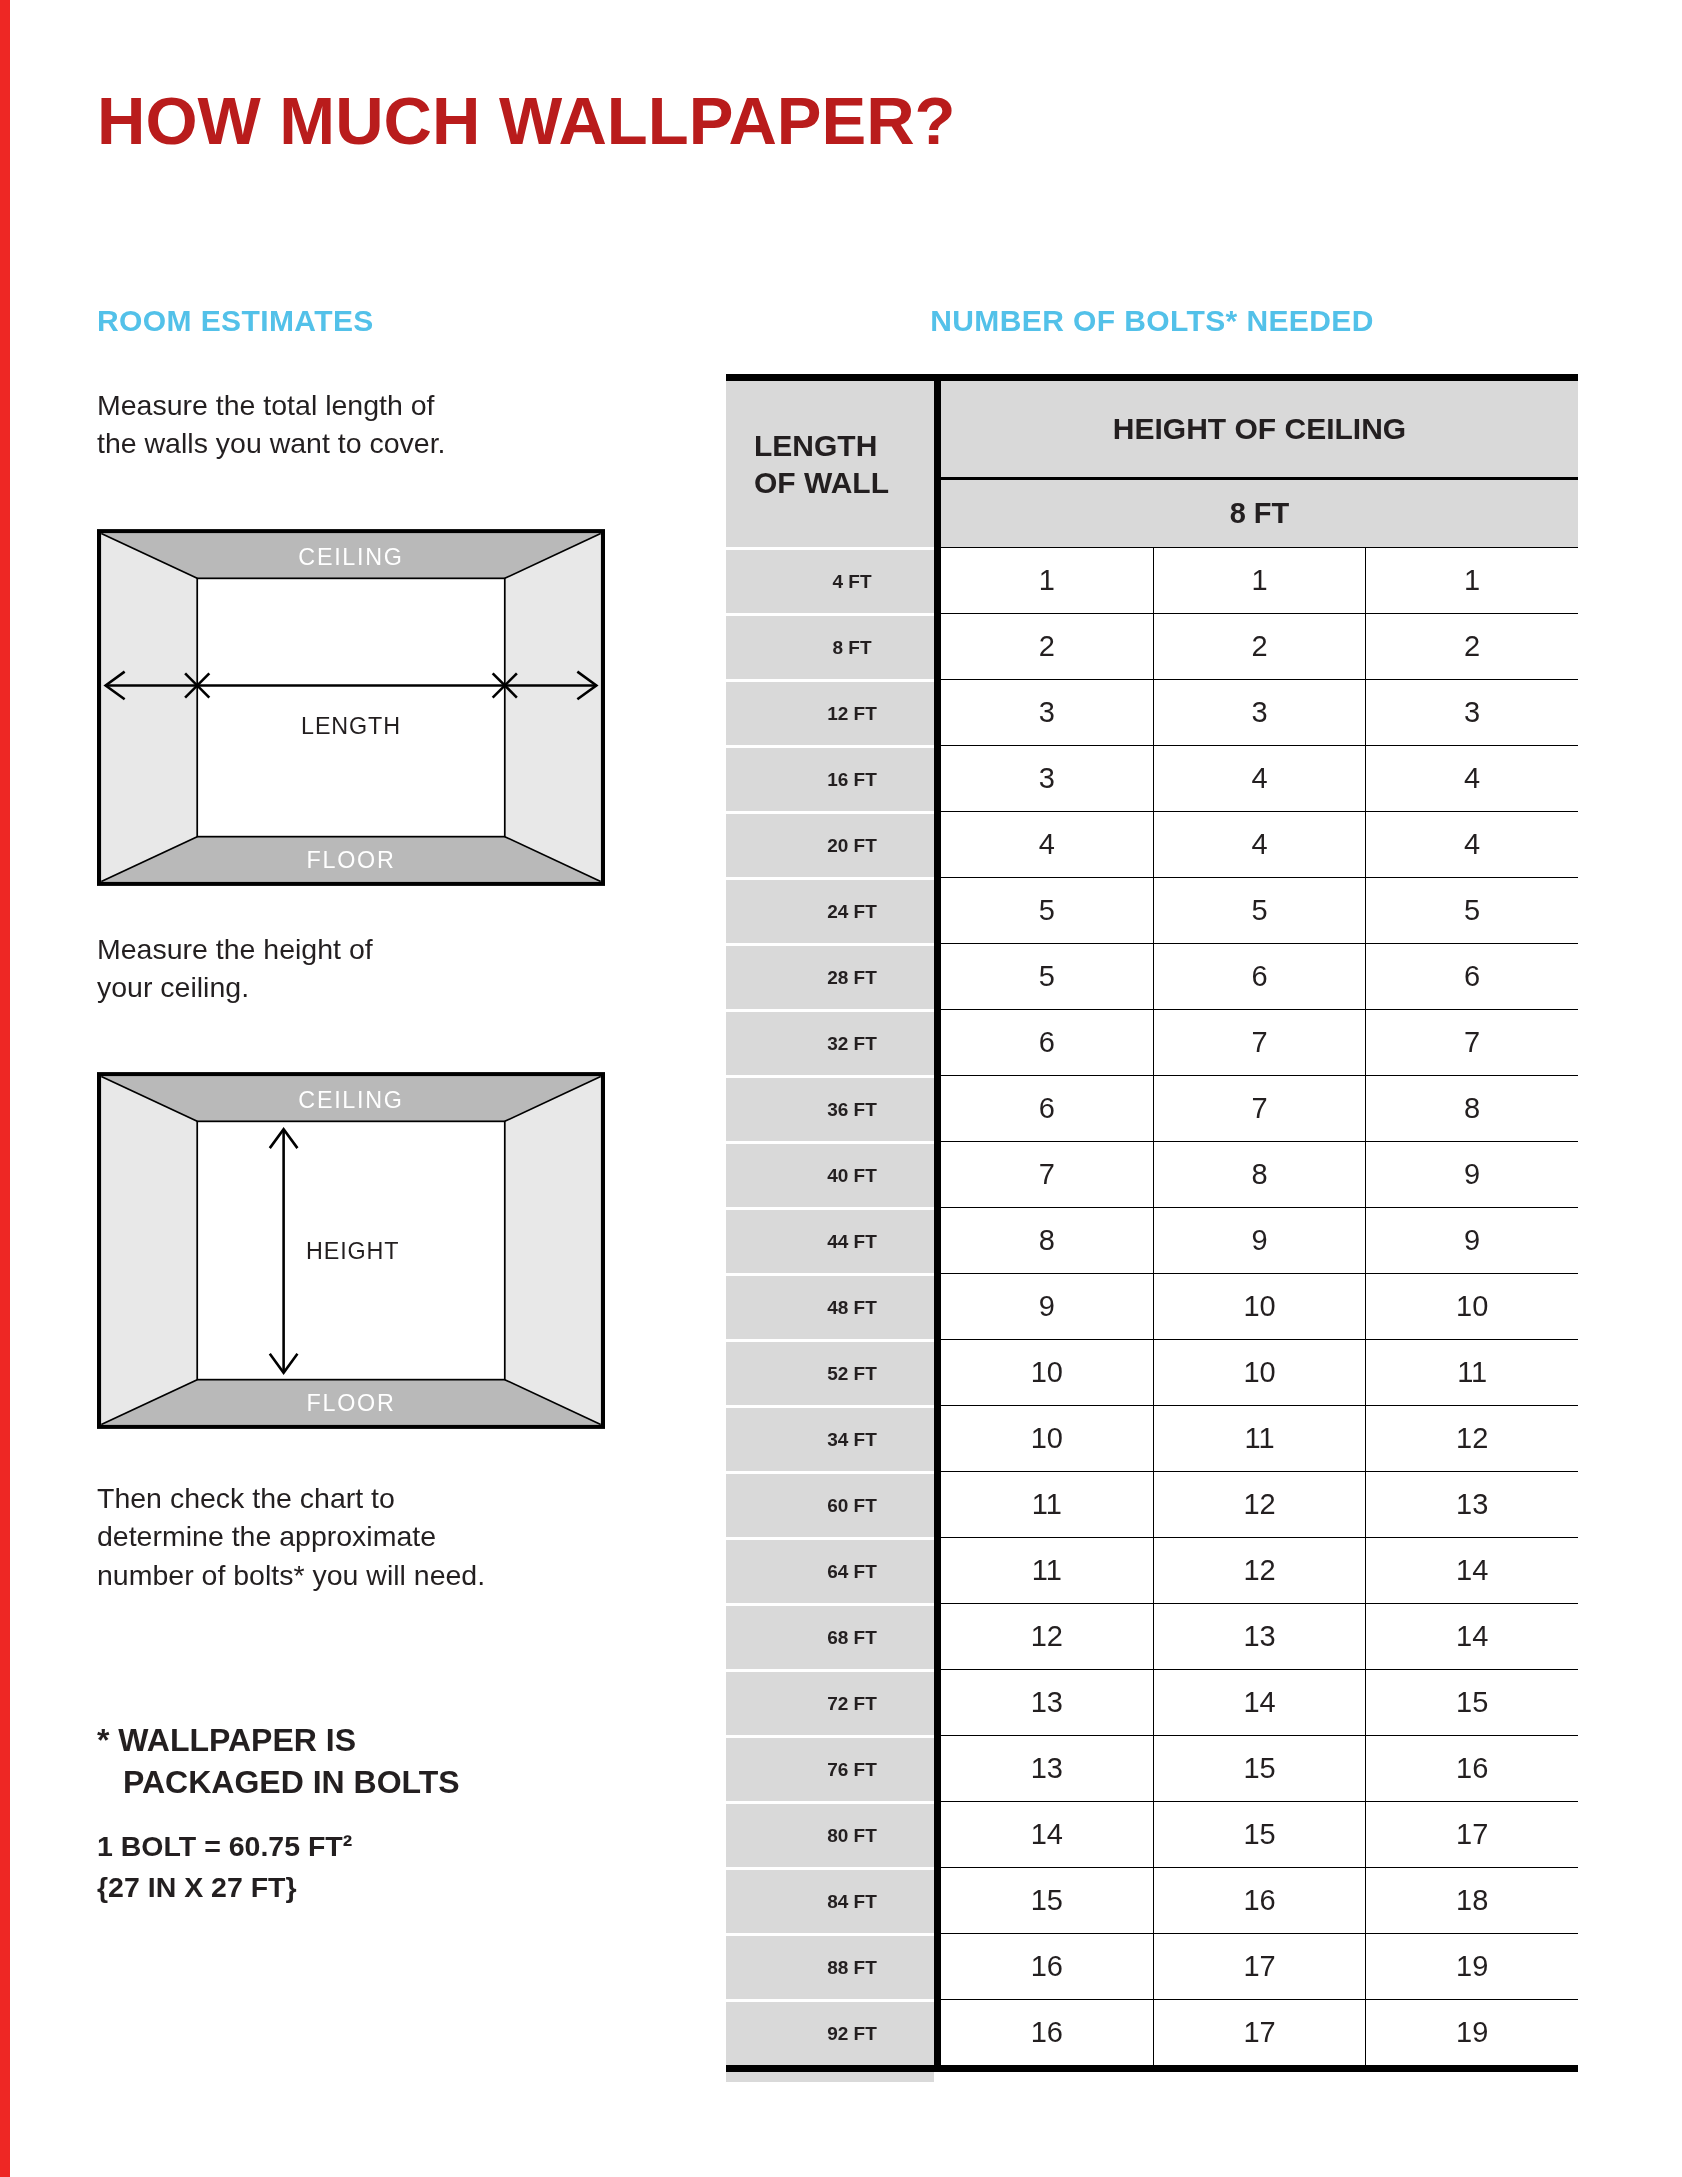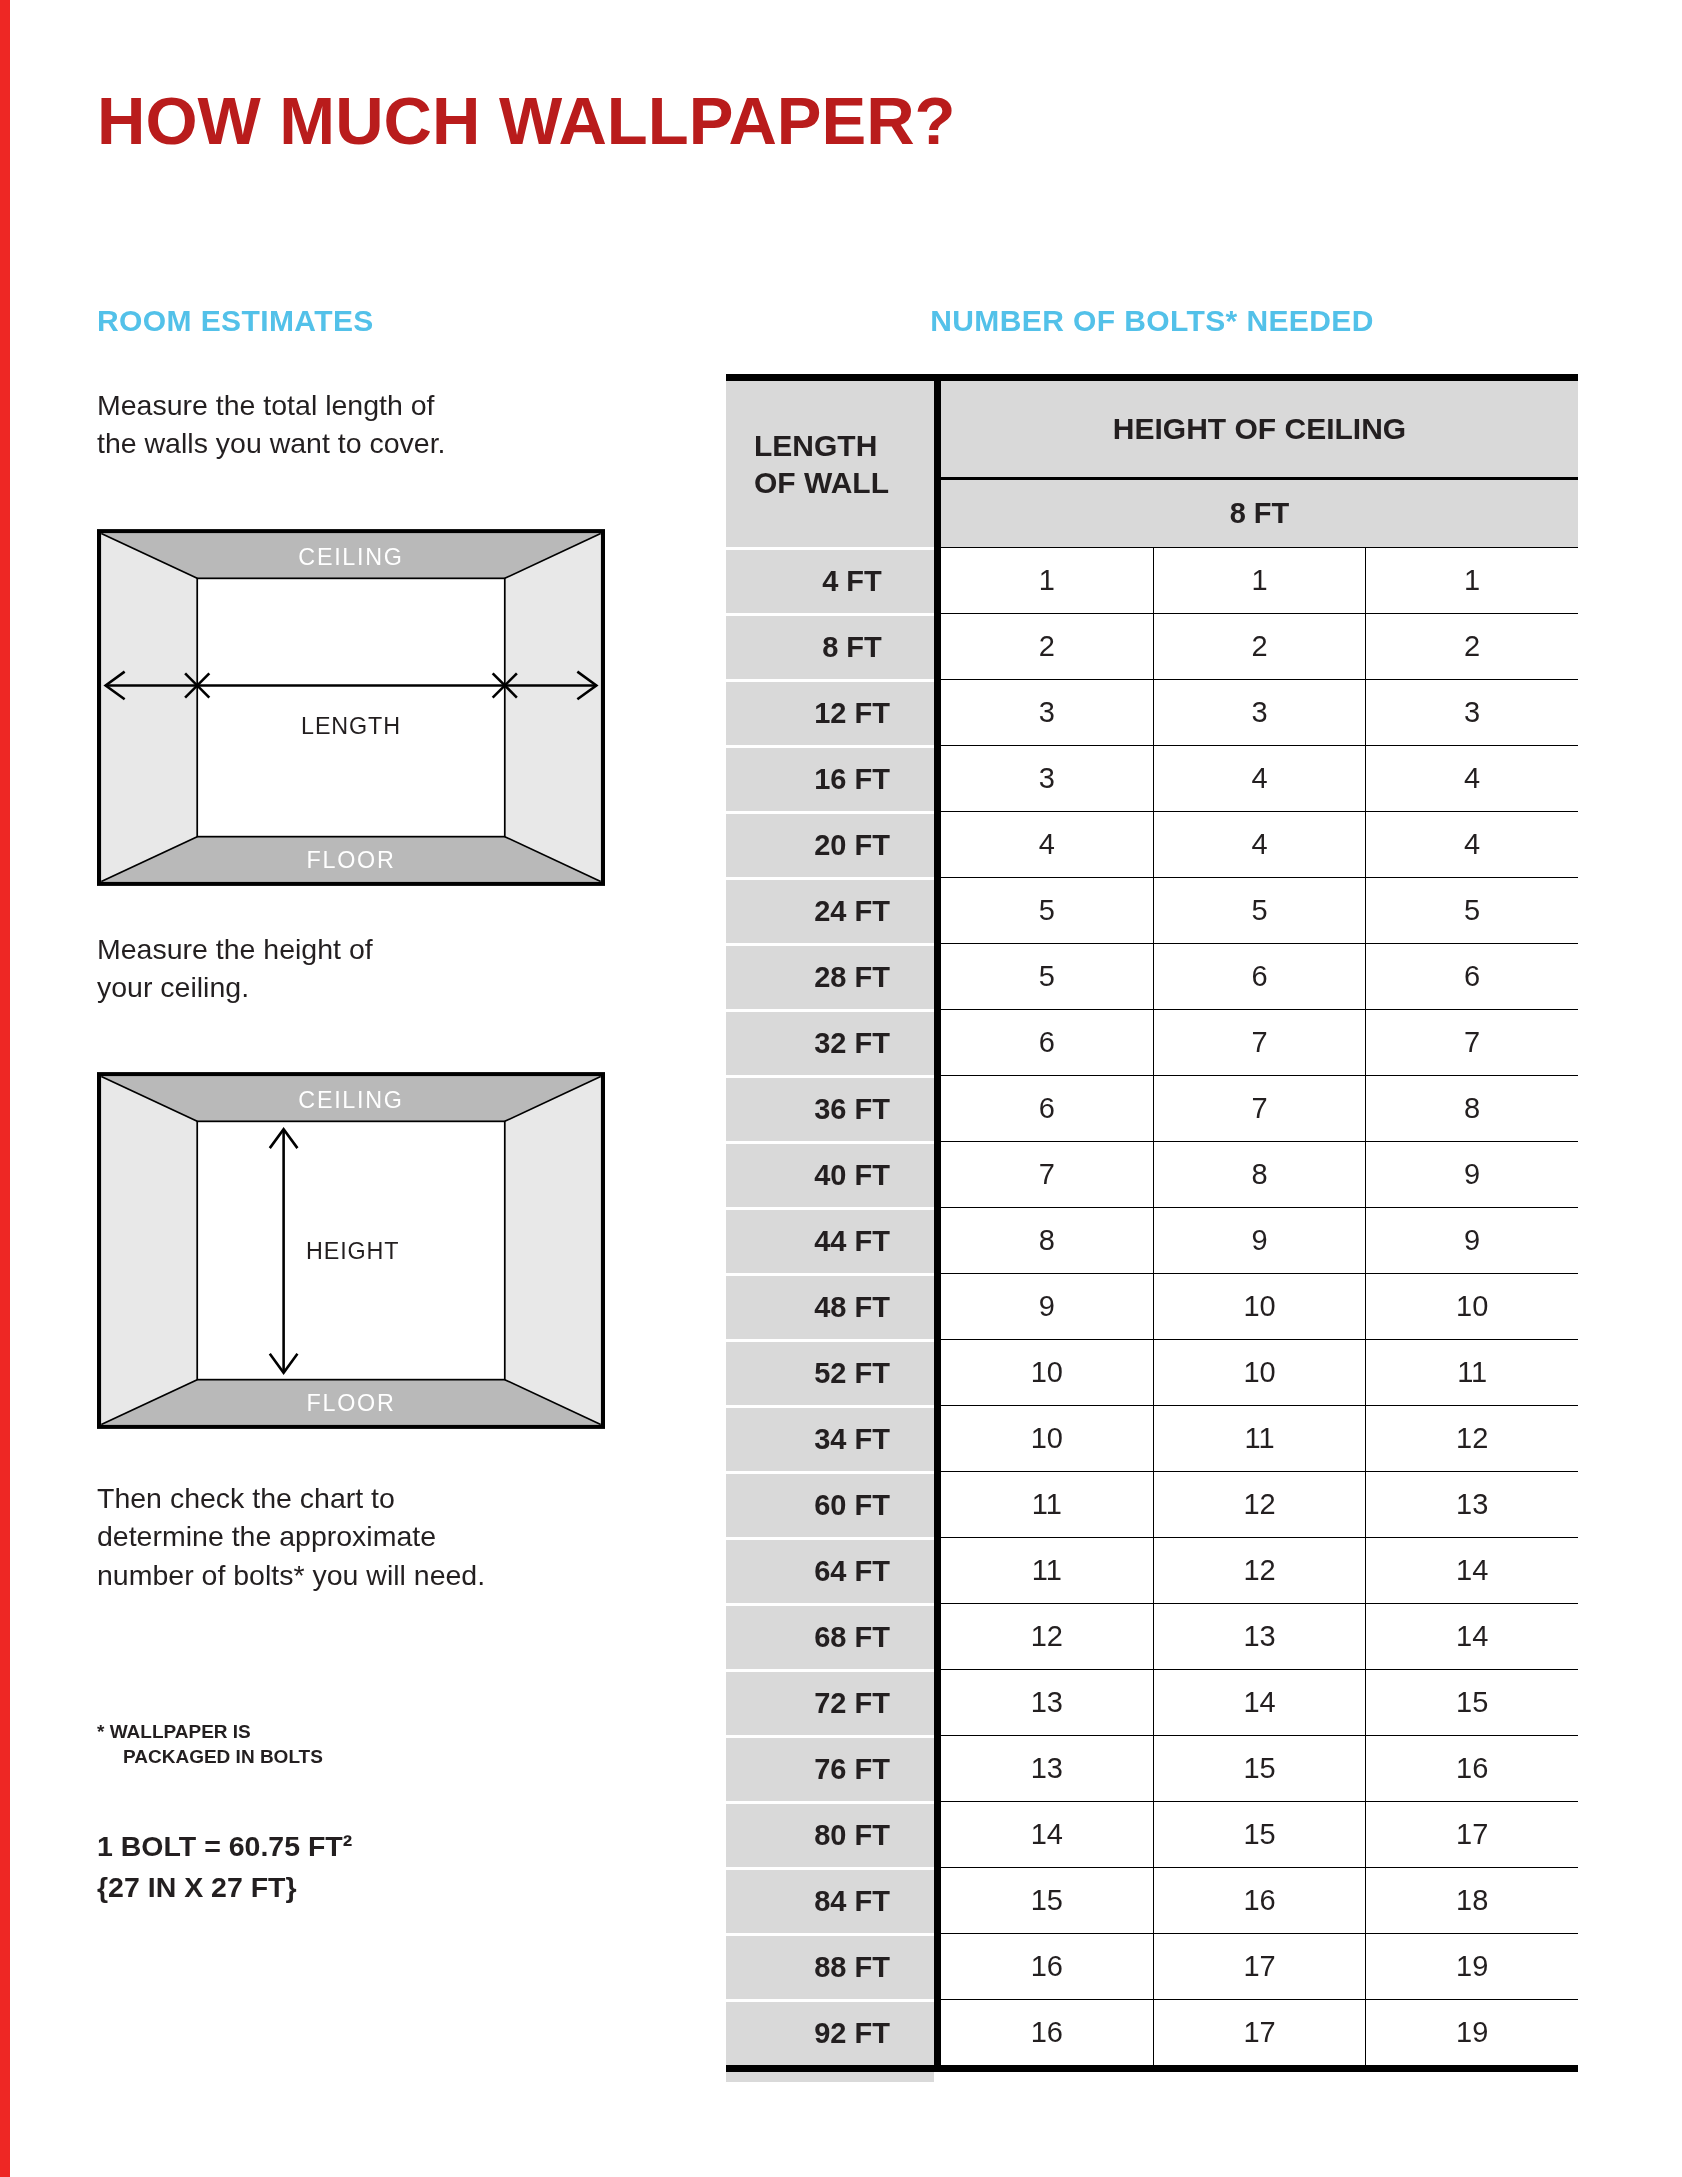--- a/index.html
+++ b/index.html
@@ -23,21 +23,21 @@
   #bolts-heading { left:726px; top:304px; width:852px; text-align:center; }
 
   .para {
     position:absolute; left:97px; font-size:28.5px; line-height:1.35;
     white-space:pre-line; color:#231f20;
   }
   #step1 { top:386px; }
   #step2 { top:930px; }
   #step3 { top:1479px; }
 
-  .footnote { position:absolute; left:97px; top:1719px; font-size:19px; font-weight:bold; line-height:1.32; }
+  .footnote { position:absolute; left:97px; top:1719px; font-size:32px; font-weight:bold; line-height:1.32; }
   .footnote .indent { padding-left:26px; }
   .bolt-info { position:absolute; left:97px; top:1826px; font-size:28.5px; font-weight:bold; line-height:1.45; }
 
   .diagram { position:absolute; left:97px; width:612px; height:357px; }
   #diagram-length { top:529px; }
   #diagram-height { top:1072px; }
   .diagram text { font-family:"Liberation Sans","DejaVu Sans",sans-serif; }
   .band-label { fill:#ffffff; font-size:27px; letter-spacing:2px; }
   .dim-label { fill:#231f20; font-size:27px; letter-spacing:1px; }
 
@@ -56,21 +56,21 @@
     height:104px; background:#d9d9d9; border-bottom:3.5px solid #000;
     display:flex; align-items:center; justify-content:center;
     font-weight:bold; font-size:30px;
   }
   .subrow { height:71px; background:#d9d9d9; display:flex; }
   .subcell { flex:1; display:flex; align-items:center; justify-content:center; font-weight:bold; font-size:29px; }
   .trow { display:flex; height:66px; }
   .lcell {
     width:208px; flex:0 0 208px; background:#d9d9d9; border-top:3.5px solid #fff;
     display:flex; align-items:center; justify-content:center;
-    font-weight:bold; font-size:29px;padding-left:44px;
+    font-weight:bold; font-size:19px;padding-left:44px;
   }
   .vcell {
     flex:1; background:#fff; border-top:1.7px solid #000;
     display:flex; align-items:center; justify-content:center; font-size:29px;
   }
   .vcell.mid { border-left:1.7px solid #000; border-right:1.7px solid #000; }
   .t-stub { width:208px; height:10.4px; background:#d9d9d9; }
 </style>
 </head>
 <body>

